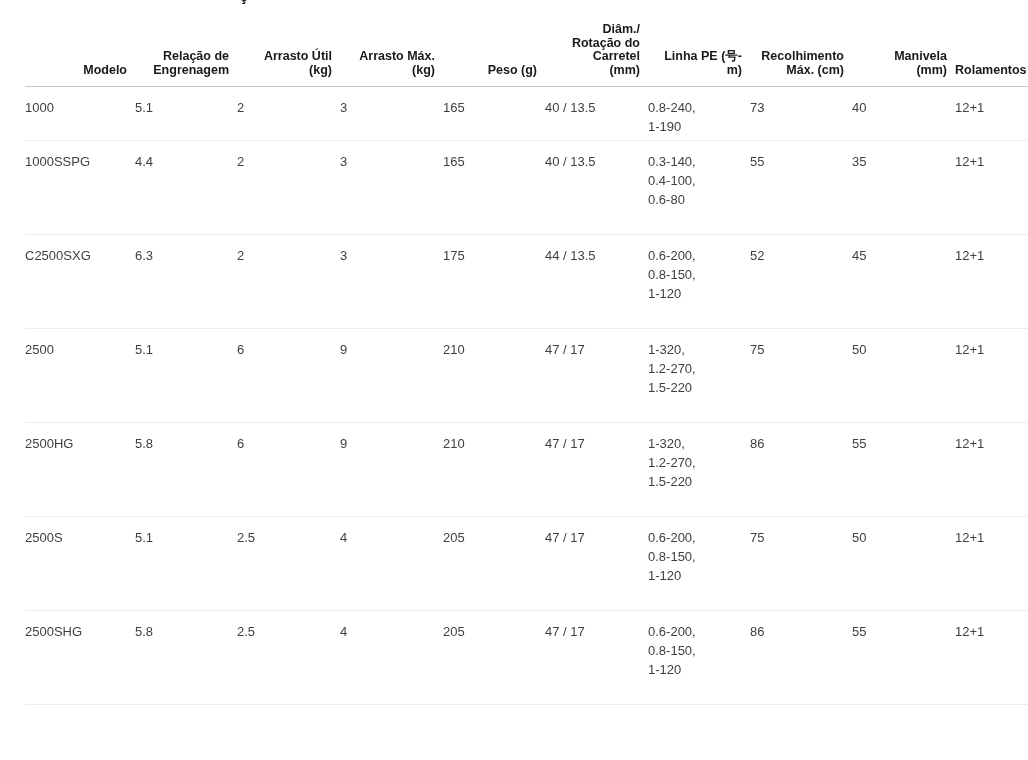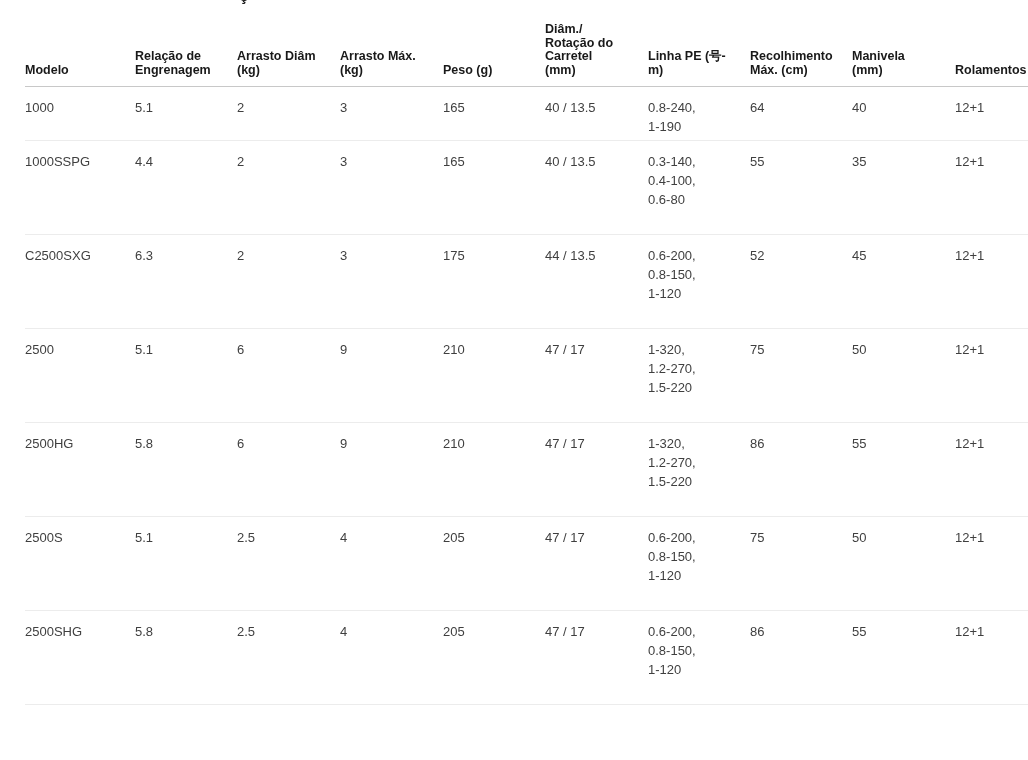--- a/index.html
+++ b/index.html
@@ -25,21 +25,21 @@
     position: absolute;
     top: 0;
     left: 25px;
     width: 1003px;
     border-collapse: collapse;
     table-layout: fixed;
   }
   table.spec-table th {
     height: 77px;
     vertical-align: bottom;
-    text-align: left;
+    text-align: right;
     font-size: 12.5px;
     font-weight: 700;
     color: #191919;
     line-height: 13.5px;
     white-space: pre-line;
     padding: 0 8px 9px 0;
     border-bottom: 1px solid #c8c8c8;
   }
   table.spec-table td {
     vertical-align: top;
@@ -73,21 +73,21 @@
       <col style="width:102px">
       <col style="width:102px">
       <col style="width:103px">
       <col style="width:73px">
     </colgroup>
     <thead>
       <tr>
           <th>Modelo</th>
           <th>Relação de
 Engrenagem</th>
-          <th>Arrasto Diâm
+          <th>Arrasto Útil
 (kg)</th>
           <th>Arrasto Máx.
 (kg)</th>
           <th>Peso (g)</th>
           <th>Diâm./
 Rotação do
 Carretel
 (mm)</th>
           <th>Linha PE (号-
 m)</th>
@@ -101,21 +101,21 @@
     <tbody>
         <tr class="lines-2">
           <td>1000</td>
           <td>5.1</td>
           <td>2</td>
           <td>3</td>
           <td>165</td>
           <td>40 / 13.5</td>
           <td>0.8-240,
 1-190</td>
-          <td>64</td>
+          <td>73</td>
           <td>40</td>
           <td>12+1</td>
         </tr>
         <tr class="lines-3">
           <td>1000SSPG</td>
           <td>4.4</td>
           <td>2</td>
           <td>3</td>
           <td>165</td>
           <td>40 / 13.5</td>

